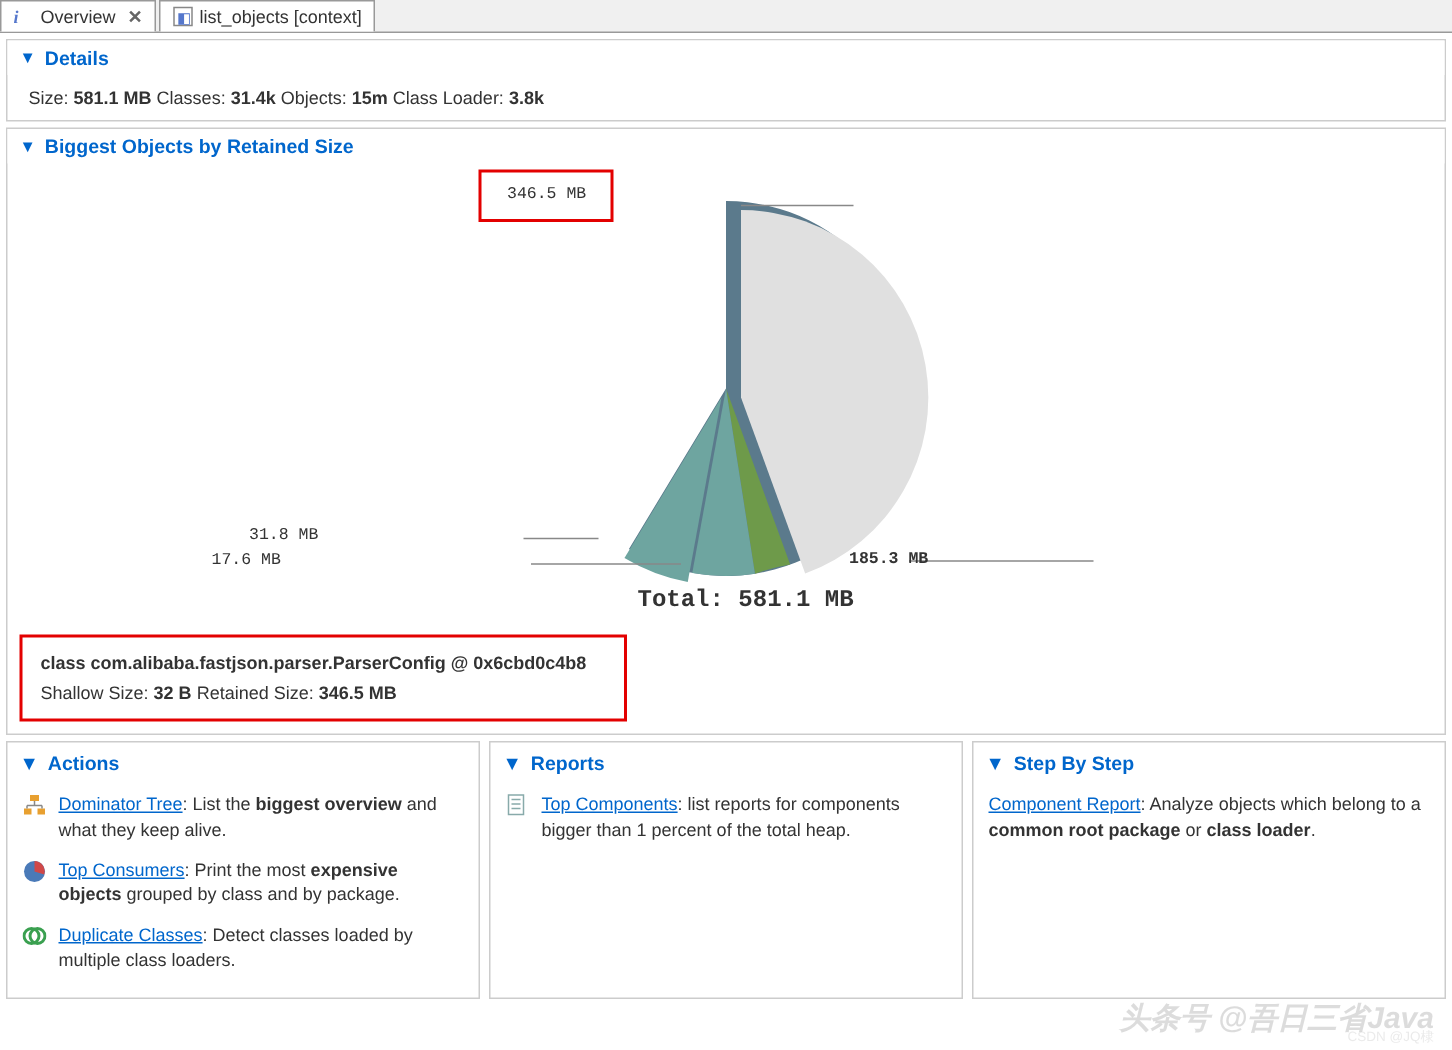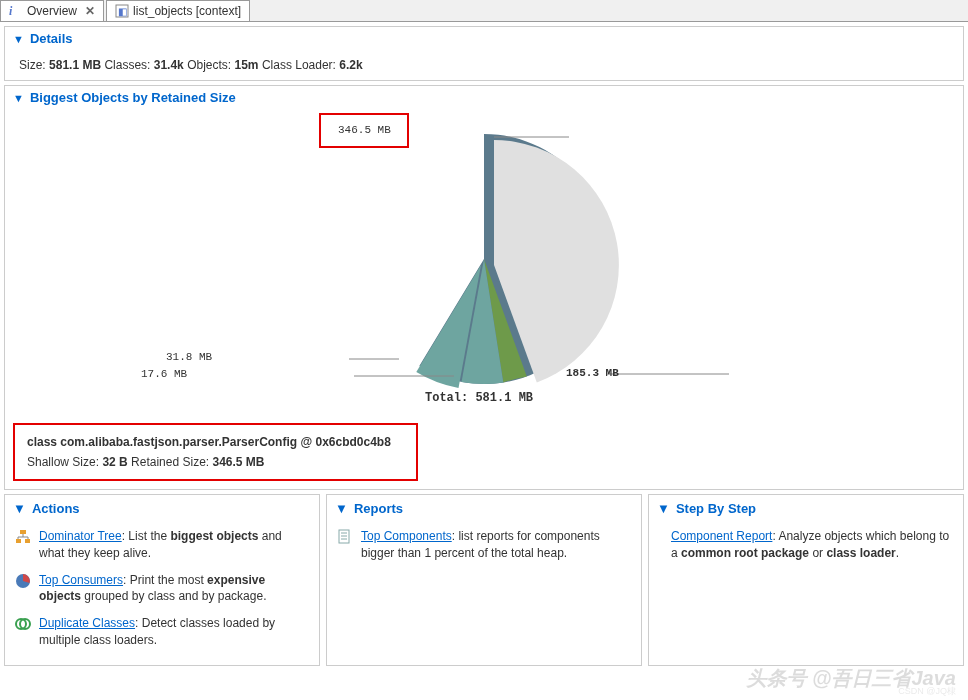--- a/index.html
+++ b/index.html
@@ -15,21 +15,21 @@
     .section-header { background: #fff; padding: 4px 8px; display: flex; align-items: center; gap: 6px; color: #0066cc; font-weight: bold; font-size: 13px; cursor: pointer; }
     .section-header .expander { color: #0066cc; font-size: 11px; }
     .section-body { padding: 8px 14px; }
     
     .stats-line { font-size: 12px; }
     .stats-line b { font-weight: bold; }
     
     .chart-area { position: relative; width: 100%; height: 310px; }
     .chart-svg { display: block; margin: 0 auto; }
     .chart-label { position: absolute; font-family: 'Courier New', monospace; font-size: 11px; color: #333; }
-    .chart-total { font-family: 'Courier New', monospace; font-size: 12px; text-align: center; margin-top: 4px; }
+    .chart-total { font-family: 'Courier New', monospace; font-size: 16px; text-align: center; margin-top: 4px; }
     .highlight-box { border: 2.5px solid #e30000; position: absolute; }
     
     .tooltip-box { border: 2.5px solid #e30000; padding: 10px 12px; margin: 4px 0 8px 8px; width: 405px; }
     .tooltip-line1 { font-weight: bold; font-size: 12px; margin-bottom: 6px; }
     .tooltip-line2 { font-size: 12px; }
     
     .columns { display: flex; gap: 6px; margin: 4px; }
     .col { flex: 1; border: 1px solid #ccc; }
     .col-header { padding: 6px 8px; display: flex; align-items: center; gap: 6px; color: #0066cc; font-weight: bold; font-size: 13px; cursor: pointer; }
     .col-body { padding: 6px 10px; }
@@ -64,21 +64,21 @@
 <div class="section">
   <div class="section-header">
     <span class="expander">▼</span>
     <span>Details</span>
   </div>
   <div class="section-body">
     <span class="stats-line">
       <span>Size:</span> <b>581.1 MB</b>
       <span>Classes:</span> <b>31.4k</b>
       <span>Objects:</span> <b>15m</b>
-      <span>Class Loader:</span> <b>6.2k</b>
+      <span>Class Loader:</span> <b>3.8k</b>
     </span>
   </div>
 </div>
 
 <div class="section" style="position:relative;">
   <div class="section-header">
     <span class="expander">▼</span>
     <span>Biggest Objects by Retained Size</span>
   </div>
   <div class="chart-area">
@@ -125,21 +125,21 @@
       <div class="action-item">
         <span class="action-icon"><svg width="16" height="16">
               <rect x="5" y="1" width="6" height="4" fill="#e8a030"></rect>
               <rect x="1" y="10" width="5" height="4" fill="#e8a030"></rect>
               <rect x="10" y="10" width="5" height="4" fill="#e8a030"></rect>
               <line x1="8" y1="5" x2="8" y2="8" stroke="#888"></line>
               <line x1="3" y1="10" x2="3" y2="8" stroke="#888"></line>
               <line x1="13" y1="10" x2="13" y2="8" stroke="#888"></line>
               <line x1="3" y1="8" x2="13" y2="8" stroke="#888"></line>
             </svg></span>
-        <span class="action-text"><a>Dominator Tree</a><span>: List the </span><b>biggest objects</b><span> and what they keep alive.</span></span>
+        <span class="action-text"><a>Dominator Tree</a><span>: List the </span><b>biggest overview</b><span> and what they keep alive.</span></span>
       </div>
       <div class="action-item">
         <span class="action-icon"><svg width="16" height="16">
               <circle cx="8" cy="8" r="7" fill="#4a7ab8"></circle>
               <path d="M8 8 L8 1 A7 7 0 0 1 14.5 10 Z" fill="#d04848"></path>
             </svg></span>
         <span class="action-text"><a>Top Consumers</a><span>: Print the most </span><b>expensive objects</b><span> grouped by class and by package.</span></span>
       </div>
       <div class="action-item">
         <span class="action-icon"><svg width="16" height="16">
@@ -169,20 +169,20 @@
     </div>
   </div>
 
   <div class="col">
     <div class="col-header">
       <span class="expander">▼</span>
       <span>Step By Step</span>
     </div>
     <div class="col-body">
       <div class="action-item">
-        <span class="action-text" style="margin-left:12px"><a>Component Report</a><span>: Analyze objects which belong to a </span><b>common root package</b><span> or </span><b>class loader</b><span>.</span></span>
+        <span class="action-text" style="margin-left:0"><a>Component Report</a><span>: Analyze objects which belong to a </span><b>common root package</b><span> or </span><b>class loader</b><span>.</span></span>
       </div>
     </div>
   </div>
 </div>
 
 <div class="watermark">头条号 @吾日三省Java</div>
 <div class="watermark2">CSDN @JQ棣</div>
 
 </body></html>

